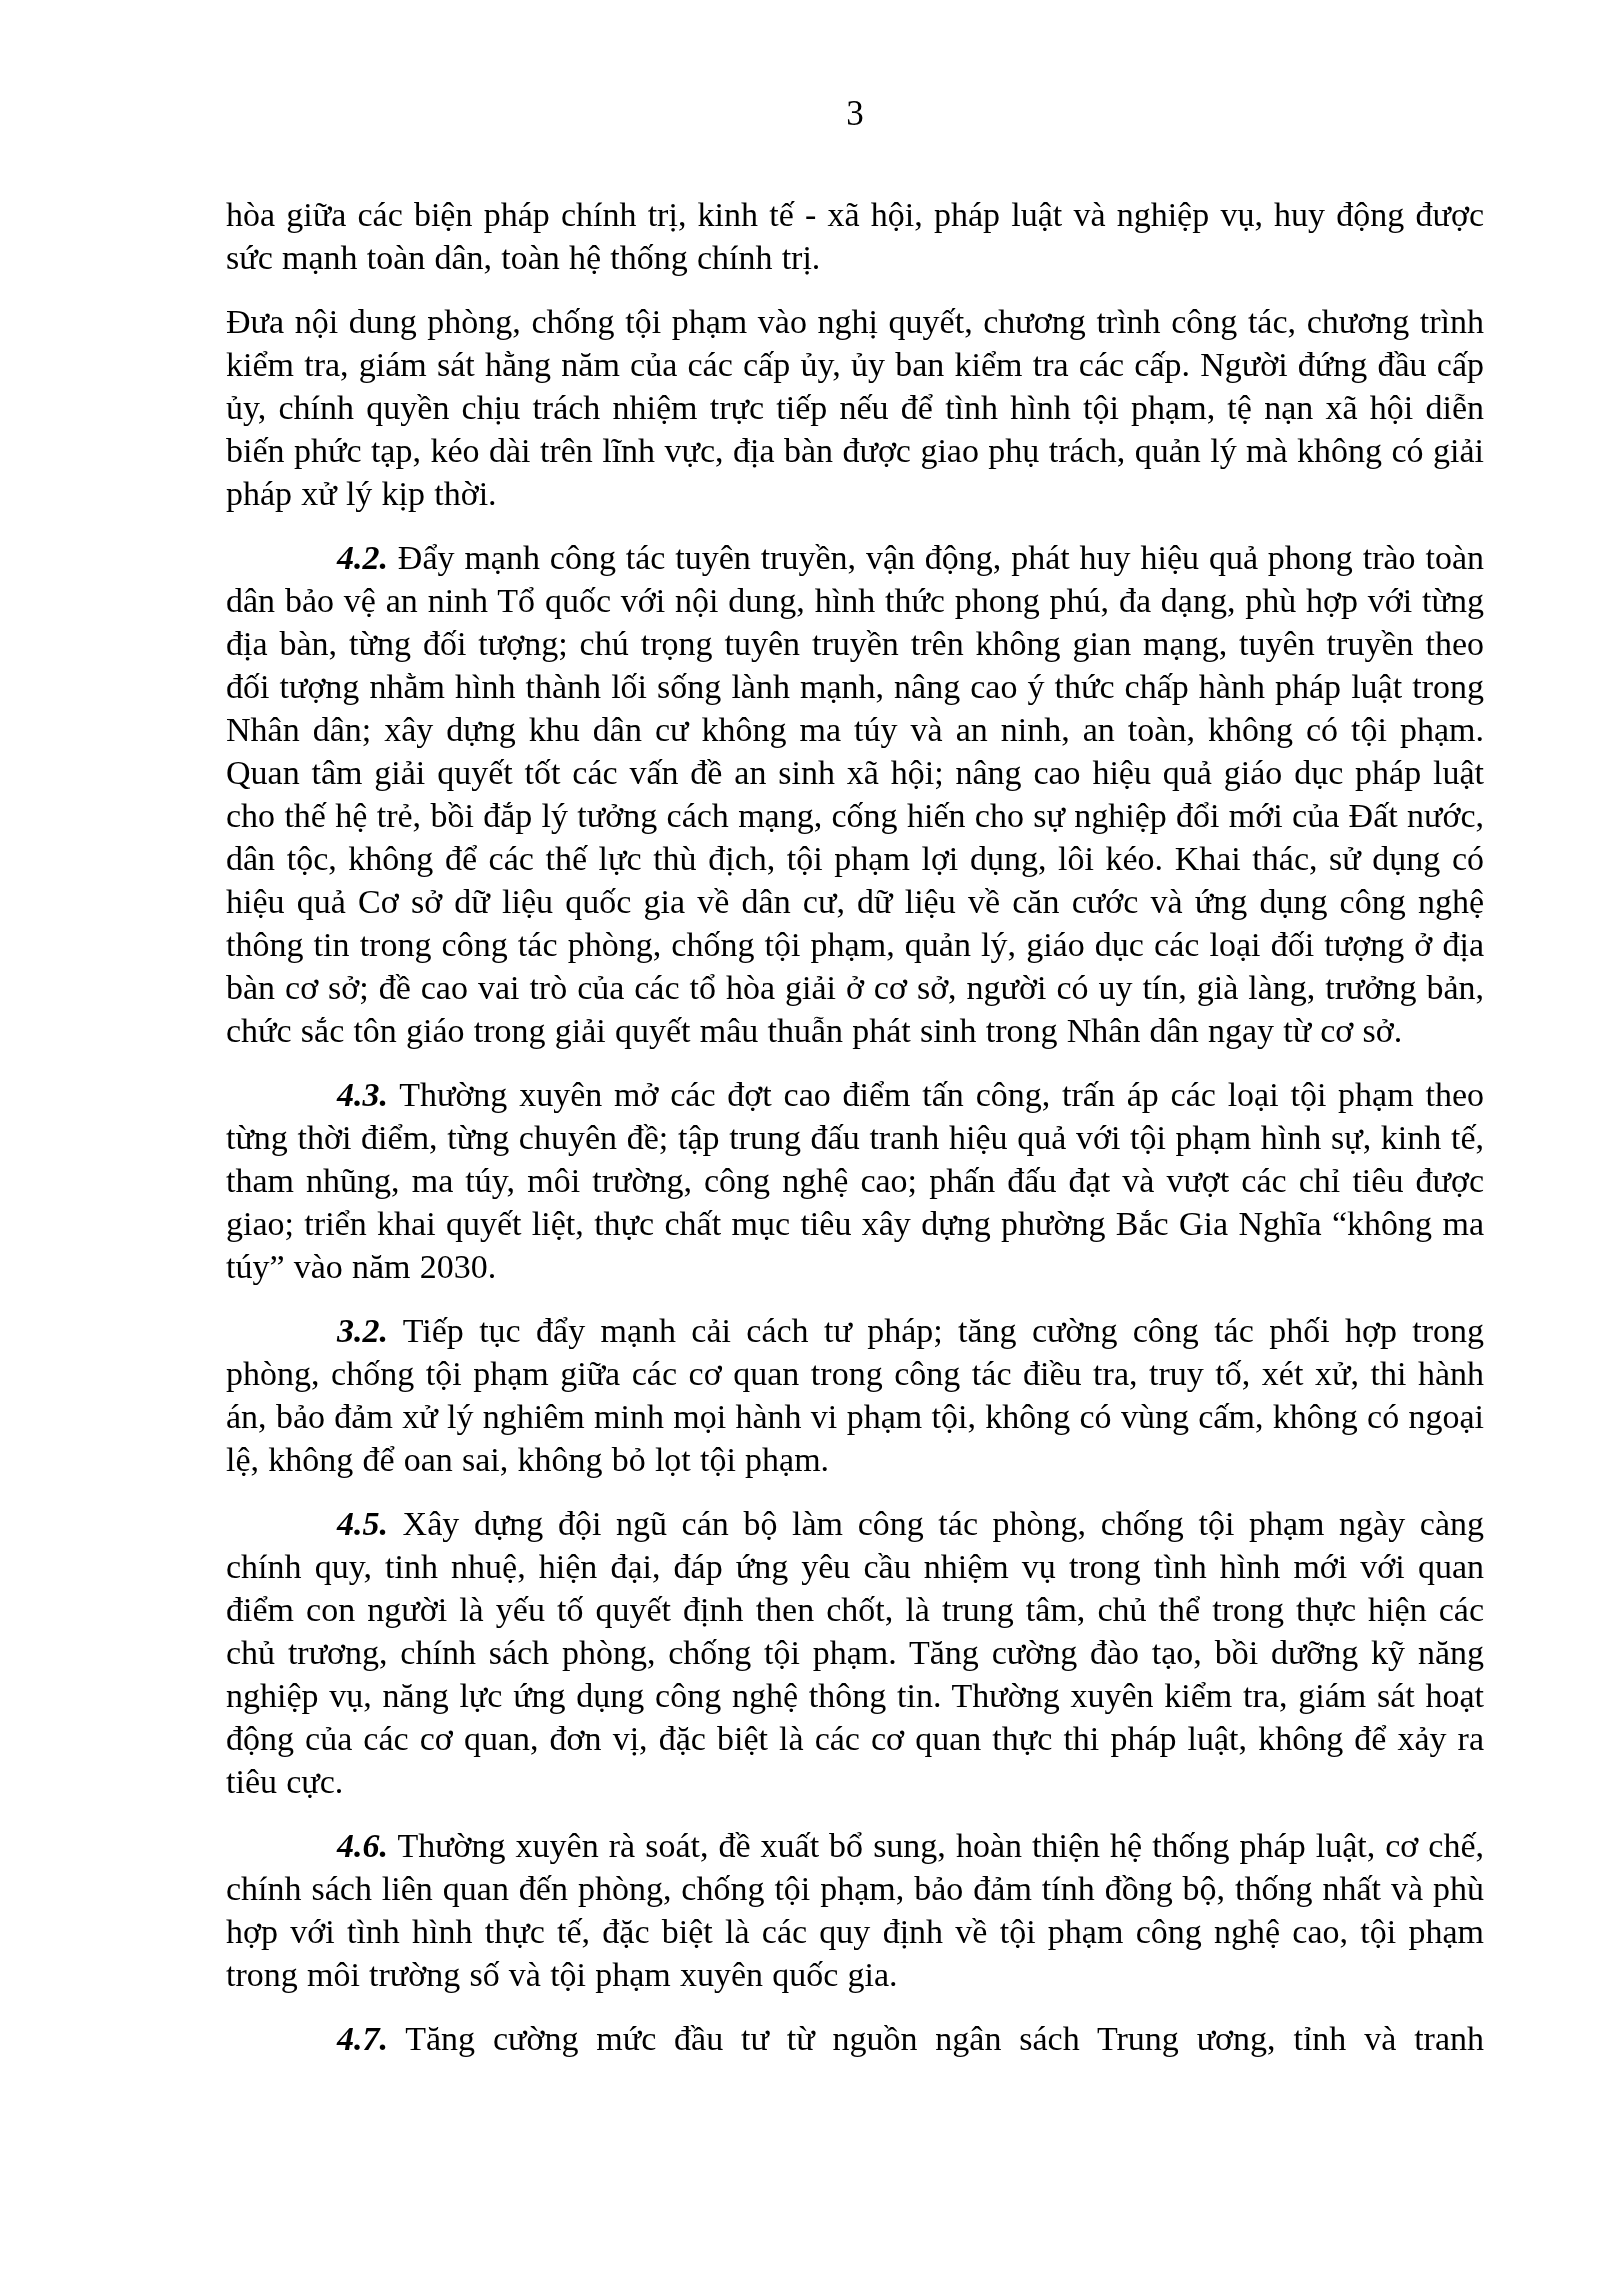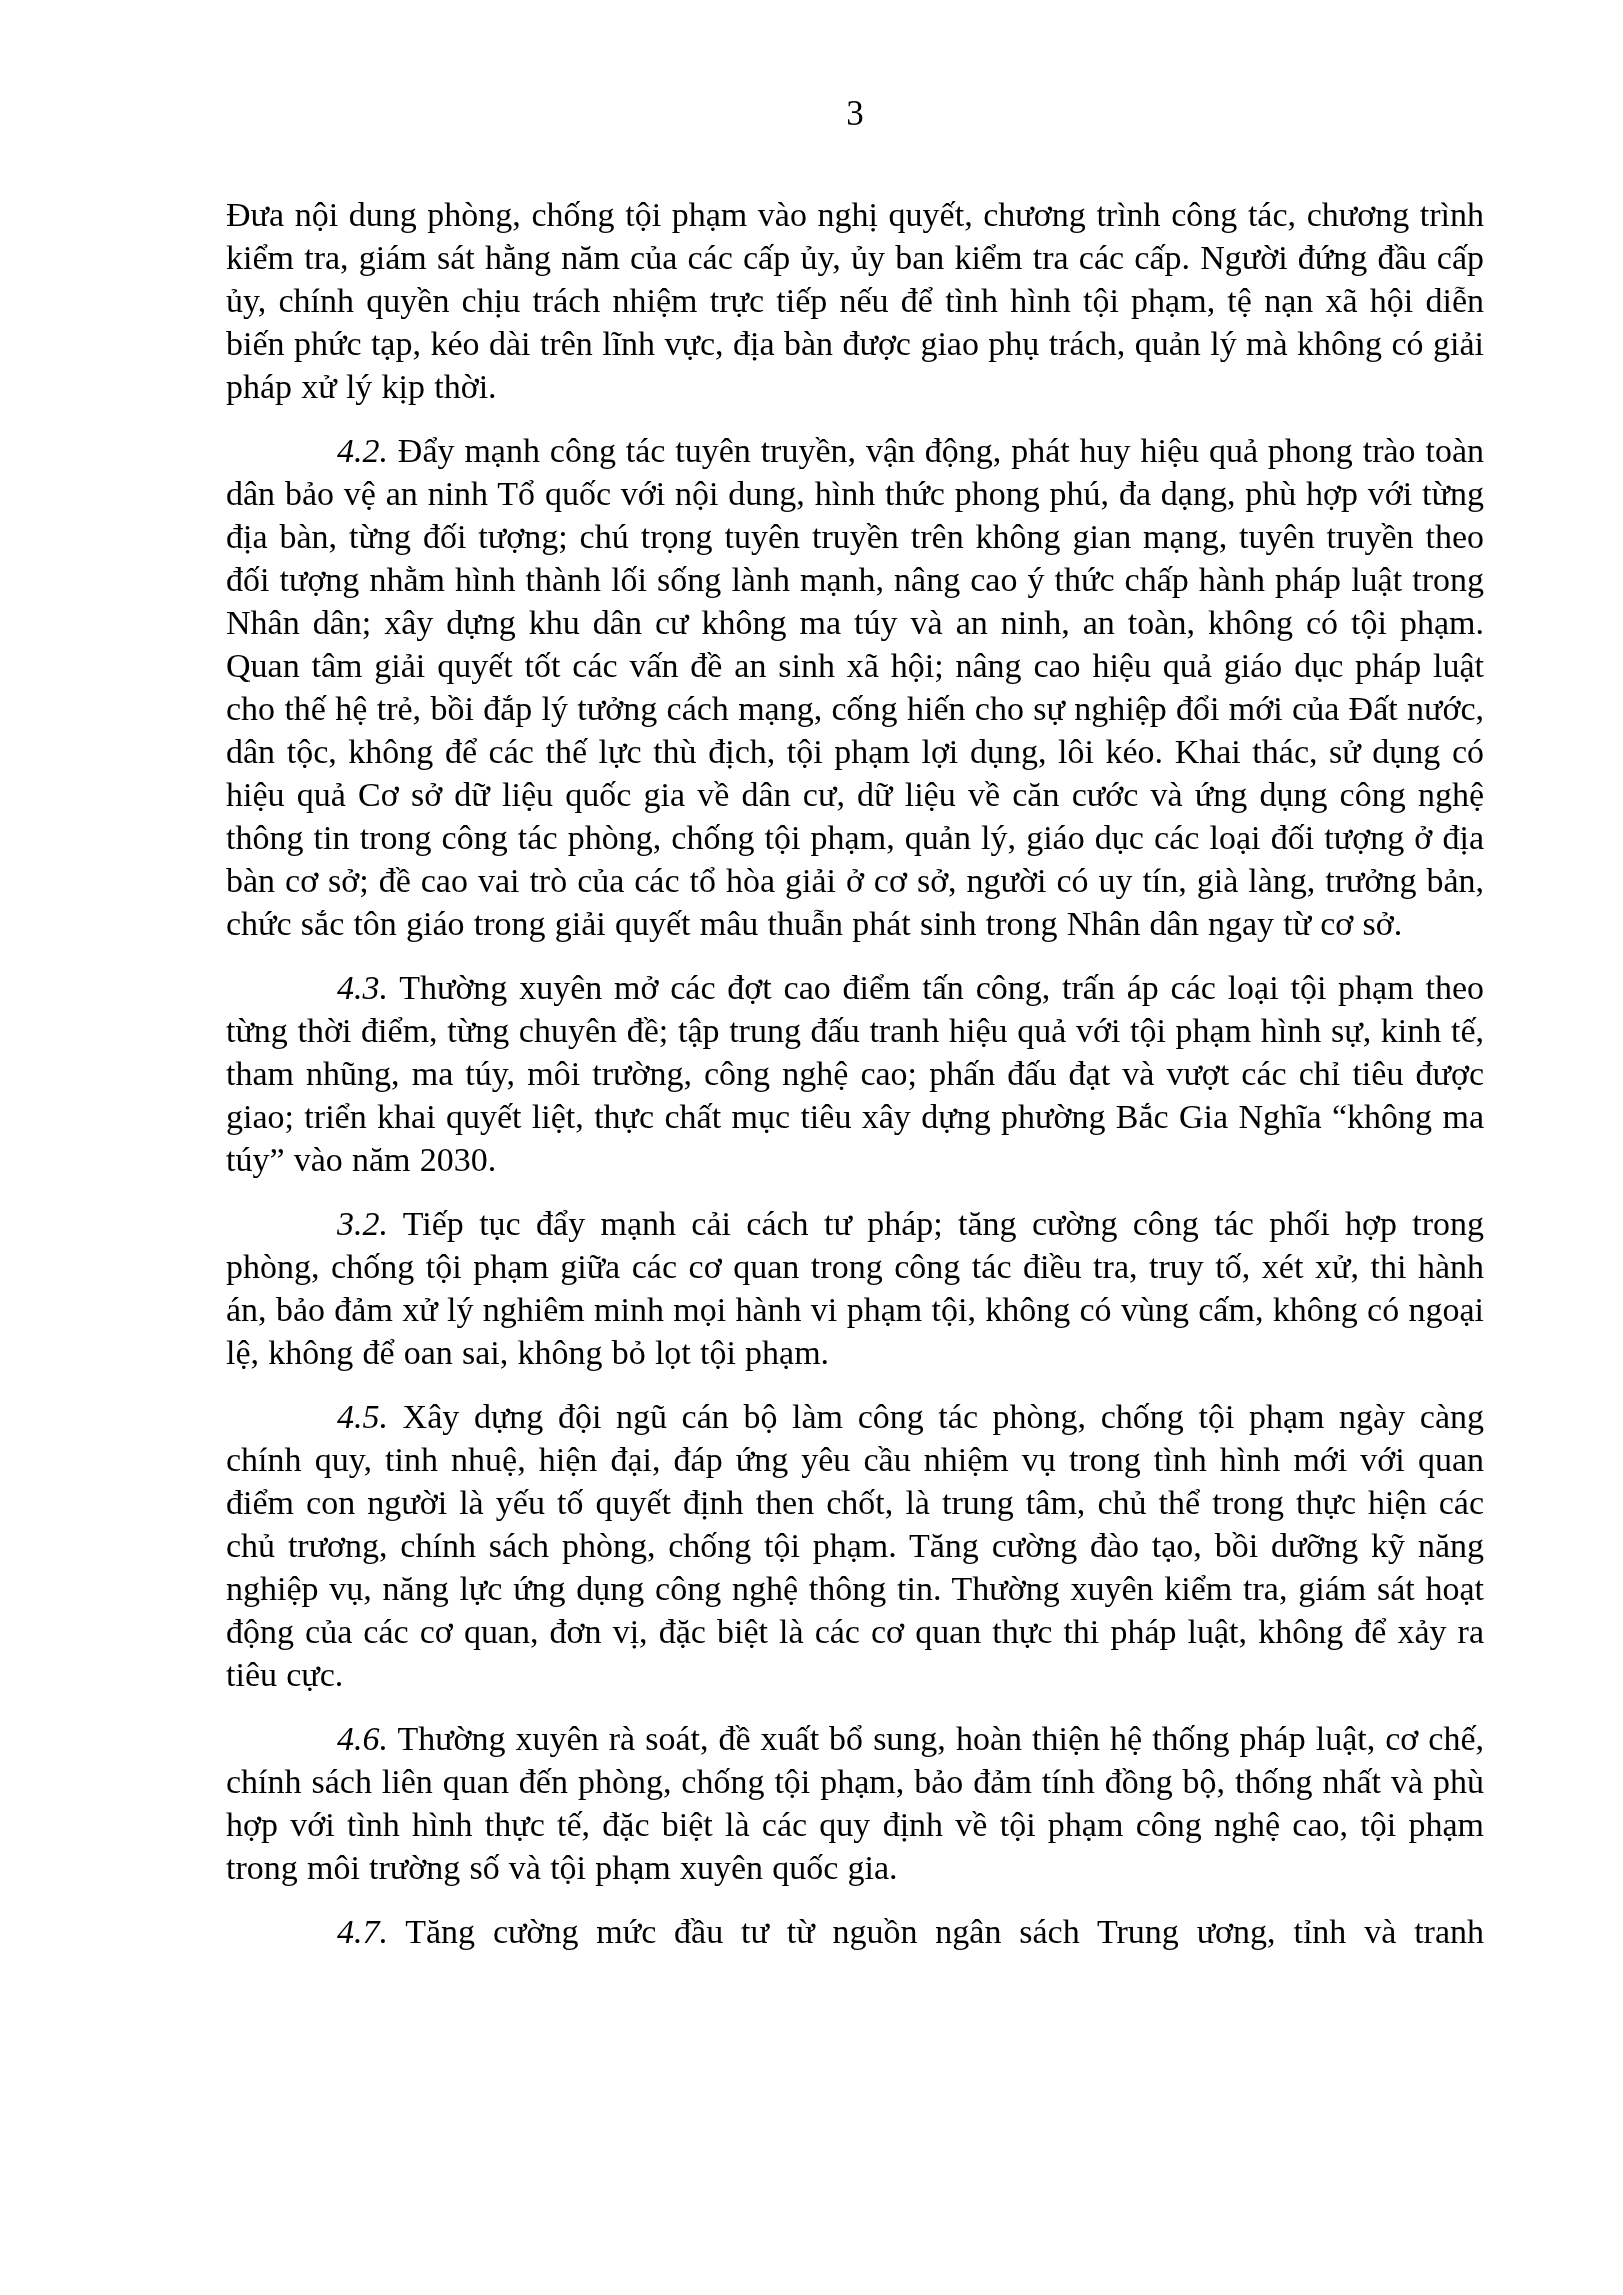--- a/index.html
+++ b/index.html
@@ -33,31 +33,32 @@
     word-spacing: 0.7px;
   }
   .para.no-indent {
     text-indent: 0;           
   }
   .para.fill-last {
     text-align-last: justify; 
     margin-top: 8px;
   }
   .lead {
-    font-weight: normal;
+    font-weight: bold;
     font-style: italic;
   }
 </style>
 </head>
 <body>
 
 <div class="page">
 
   <div class="page-number">3</div>
 
+  <p class="para no-indent"><span class="lead"></span><span>hòa giữa các biện pháp chính trị, kinh tế - xã hội, pháp luật và nghiệp vụ, huy động được sức mạnh toàn dân, toàn hệ thống chính trị.</span></p>
 
   <p class="para no-indent"><span class="lead"></span><span>Đưa nội dung phòng, chống tội phạm vào nghị quyết, chương trình công tác, chương trình kiểm tra, giám sát hằng năm của các cấp ủy, ủy ban kiểm tra các cấp. Người đứng đầu cấp ủy, chính quyền chịu trách nhiệm trực tiếp nếu để tình hình tội phạm, tệ nạn xã hội diễn biến phức tạp, kéo dài trên lĩnh vực, địa bàn được giao phụ trách, quản lý mà không có giải pháp xử lý kịp thời.</span></p>
 
   <p class="para"><span class="lead">4.2.</span><span> Đẩy mạnh công tác tuyên truyền, vận động, phát huy hiệu quả phong trào toàn dân bảo vệ an ninh Tổ quốc với nội dung, hình thức phong phú, đa dạng, phù hợp với từng địa bàn, từng đối tượng; chú trọng tuyên truyền trên không gian mạng, tuyên truyền theo đối tượng nhằm hình thành lối sống lành mạnh, nâng cao ý thức chấp hành pháp luật trong Nhân dân; xây dựng khu dân cư không ma túy và an ninh, an toàn, không có tội phạm. Quan tâm giải quyết tốt các vấn đề an sinh xã hội; nâng cao hiệu quả giáo dục pháp luật cho thế hệ trẻ, bồi đắp lý tưởng cách mạng, cống hiến cho sự nghiệp đổi mới của Đất nước, dân tộc, không để các thế lực thù địch, tội phạm lợi dụng, lôi kéo. Khai thác, sử dụng có hiệu quả Cơ sở dữ liệu quốc gia về dân cư, dữ liệu về căn cước và ứng dụng công nghệ thông tin trong công tác phòng, chống tội phạm, quản lý, giáo dục các loại đối tượng ở địa bàn cơ sở; đề cao vai trò của các tổ hòa giải ở cơ sở, người có uy tín, già làng, trưởng bản, chức sắc tôn giáo trong giải quyết mâu thuẫn phát sinh trong Nhân dân ngay từ cơ sở.</span></p>
 
   <p class="para"><span class="lead">4.3.</span><span> Thường xuyên mở các đợt cao điểm tấn công, trấn áp các loại tội phạm theo từng thời điểm, từng chuyên đề; tập trung đấu tranh hiệu quả với tội phạm hình sự, kinh tế, tham nhũng, ma túy, môi trường, công nghệ cao; phấn đấu đạt và vượt các chỉ tiêu được giao; triển khai quyết liệt, thực chất mục tiêu xây dựng phường Bắc Gia Nghĩa “không ma túy” vào năm 2030.</span></p>
 
   <p class="para"><span class="lead">3.2.</span><span> Tiếp tục đẩy mạnh cải cách tư pháp; tăng cường công tác phối hợp trong phòng, chống tội phạm giữa các cơ quan trong công tác điều tra, truy tố, xét xử, thi hành án, bảo đảm xử lý nghiêm minh mọi hành vi phạm tội, không có vùng cấm, không có ngoại lệ, không để oan sai, không bỏ lọt tội phạm.</span></p>
 
   <p class="para"><span class="lead">4.5.</span><span> Xây dựng đội ngũ cán bộ làm công tác phòng, chống tội phạm ngày càng chính quy, tinh nhuệ, hiện đại, đáp ứng yêu cầu nhiệm vụ trong tình hình mới với quan điểm con người là yếu tố quyết định then chốt, là trung tâm, chủ thể trong thực hiện các chủ trương, chính sách phòng, chống tội phạm. Tăng cường đào tạo, bồi dưỡng kỹ năng nghiệp vụ, năng lực ứng dụng công nghệ thông tin. Thường xuyên kiểm tra, giám sát hoạt động của các cơ quan, đơn vị, đặc biệt là các cơ quan thực thi pháp luật, không để xảy ra tiêu cực.</span></p>

